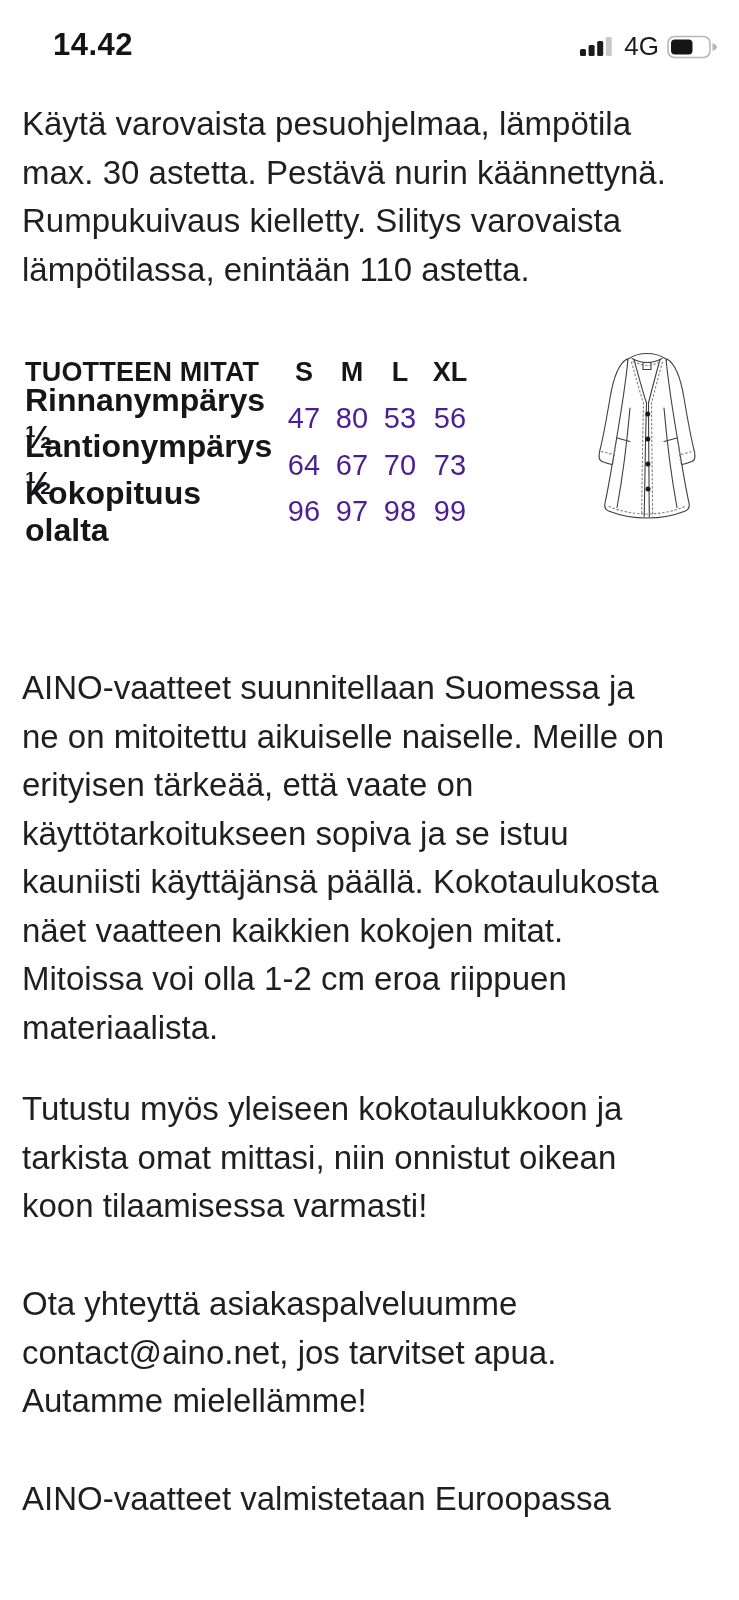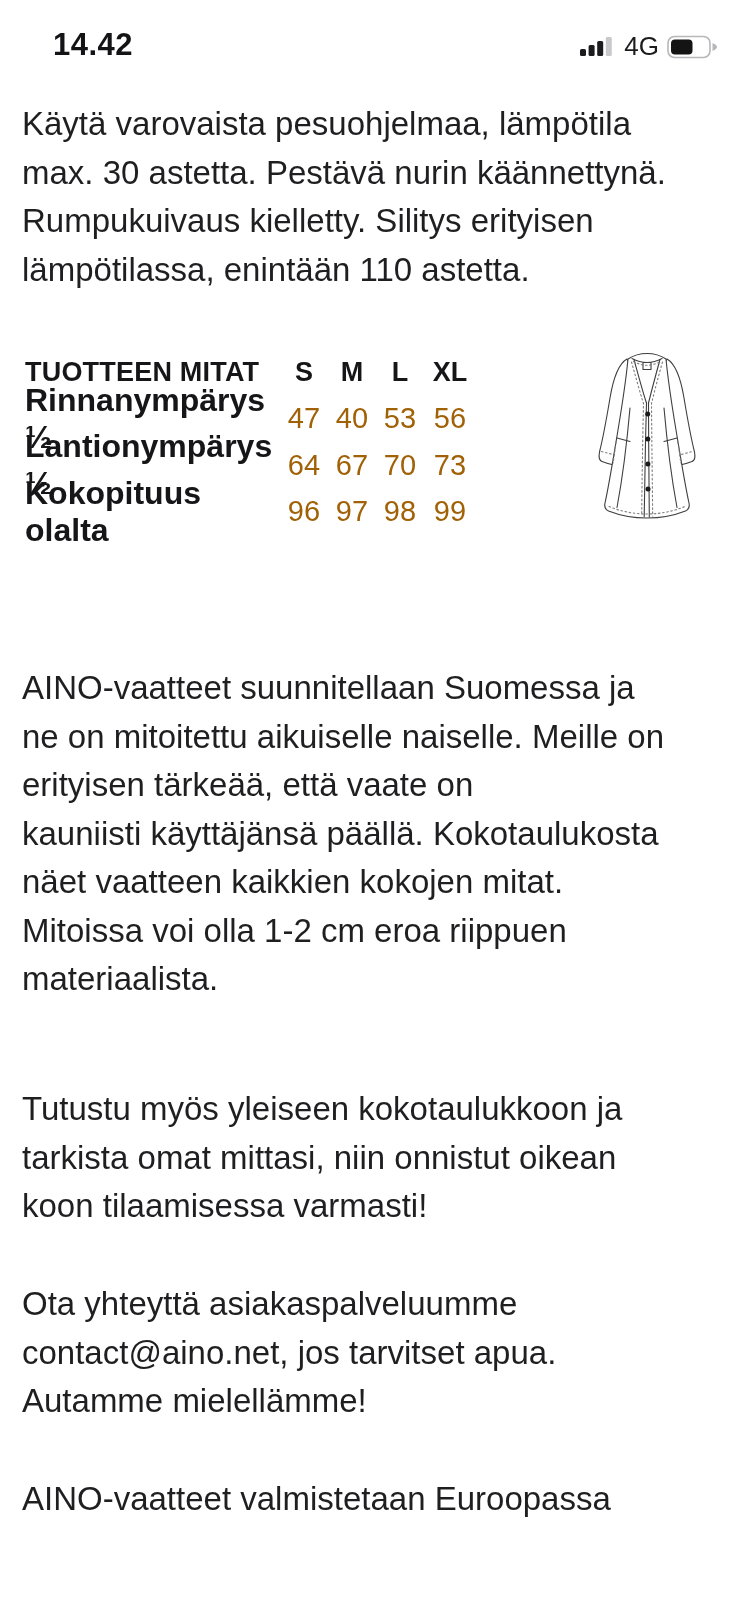--- a/index.html
+++ b/index.html
@@ -26,21 +26,21 @@
   .para-made{top:1475px;}
   
   .size-table{
     position:absolute;left:25px;top:349px;
     display:grid;grid-template-columns:255px 48px 48px 48px 52px;
     grid-auto-rows:46.5px;align-items:center;
   }
   .size-table .title{font-weight:700;font-size:27px;letter-spacing:.2px;color:#161618;}
   .size-table .col-h{font-weight:700;font-size:27px;text-align:center;color:#161618;}
   .size-table .row-label{font-weight:700;font-size:32px;color:#161618;}
-  .size-table .val{font-weight:400;font-size:29px;text-align:center;color:#a16207;}
+  .size-table .val{font-weight:400;font-size:29px;text-align:center;color:#4c1d95;}
   
   .dress{position:absolute;left:586px;top:346px;width:122px;height:182px;}
   
   .bottom-bar{
     position:absolute;left:0;top:1500px;width:739px;height:100px;
     background:#f4f4f5;border-top:1px solid #dadadc;z-index:5;
   }
   .url-row{
     position:absolute;left:0;top:18px;width:739px;display:flex;
     justify-content:center;align-items:center;gap:9px;cursor:pointer;
@@ -68,34 +68,34 @@
     <svg class="battery" width="51" height="24" viewBox="0 0 51 24">
       <rect x="1" y="1.5" width="42" height="21" rx="6.5" fill="none" stroke="#b7b7bb" stroke-width="1.6"></rect>
       <rect x="4" y="4.5" width="21.5" height="15" rx="4" fill="#141414"></rect>
       <path d="M45.5,8 Q50,9.8 50,12 Q50,14.2 45.5,16 Z" fill="#b7b7bb"></path>
     </svg>
   </div>
 
   <div class="para para-care">
     <div class="line">Käytä varovaista pesuohjelmaa, lämpötila</div>
     <div class="line">max. 30 astetta. Pestävä nurin käännettynä.</div>
-    <div class="line">Rumpukuivaus kielletty. Silitys erityisen</div>
+    <div class="line">Rumpukuivaus kielletty. Silitys varovaista</div>
     <div class="line">lämpötilassa, enintään 110 astetta.</div>
   </div>
 
   <div class="size-table">
     <div class="title">TUOTTEEN MITAT</div>
     <div class="col-h">S</div>
     <div class="col-h">M</div>
     <div class="col-h">L</div>
     <div class="col-h">XL</div>
 
     <div class="row-label">Rinnanympärys ½</div>
     <div class="val">47</div>
-    <div class="val">40</div>
+    <div class="val">80</div>
     <div class="val">53</div>
     <div class="val">56</div>
 
     <div class="row-label">Lantionympärys ½</div>
     <div class="val">64</div>
     <div class="val">67</div>
     <div class="val">70</div>
     <div class="val">73</div>
 
     <div class="row-label">Kokopituus olalta</div>
@@ -144,20 +144,21 @@
         <circle cx="61.9" cy="118" r="2.5"></circle>
         <circle cx="62" cy="143" r="2.5"></circle>
       </g>
     </g>
   </svg>
 
   <div class="para para-about">
     <div class="line">AINO-vaatteet suunnitellaan Suomessa ja</div>
     <div class="line">ne on mitoitettu aikuiselle naiselle. Meille on</div>
     <div class="line">erityisen tärkeää, että vaate on</div>
+    <div class="line">käyttötarkoitukseen sopiva ja se istuu</div>
     <div class="line">kauniisti käyttäjänsä päällä. Kokotaulukosta</div>
     <div class="line">näet vaatteen kaikkien kokojen mitat.</div>
     <div class="line">Mitoissa voi olla 1-2 cm eroa riippuen</div>
     <div class="line">materiaalista.</div>
   </div>
 
   <div class="para para-guide">
     <div class="line">Tutustu myös yleiseen kokotaulukkoon ja</div>
     <div class="line">tarkista omat mittasi, niin onnistut oikean</div>
     <div class="line">koon tilaamisessa varmasti!</div>

